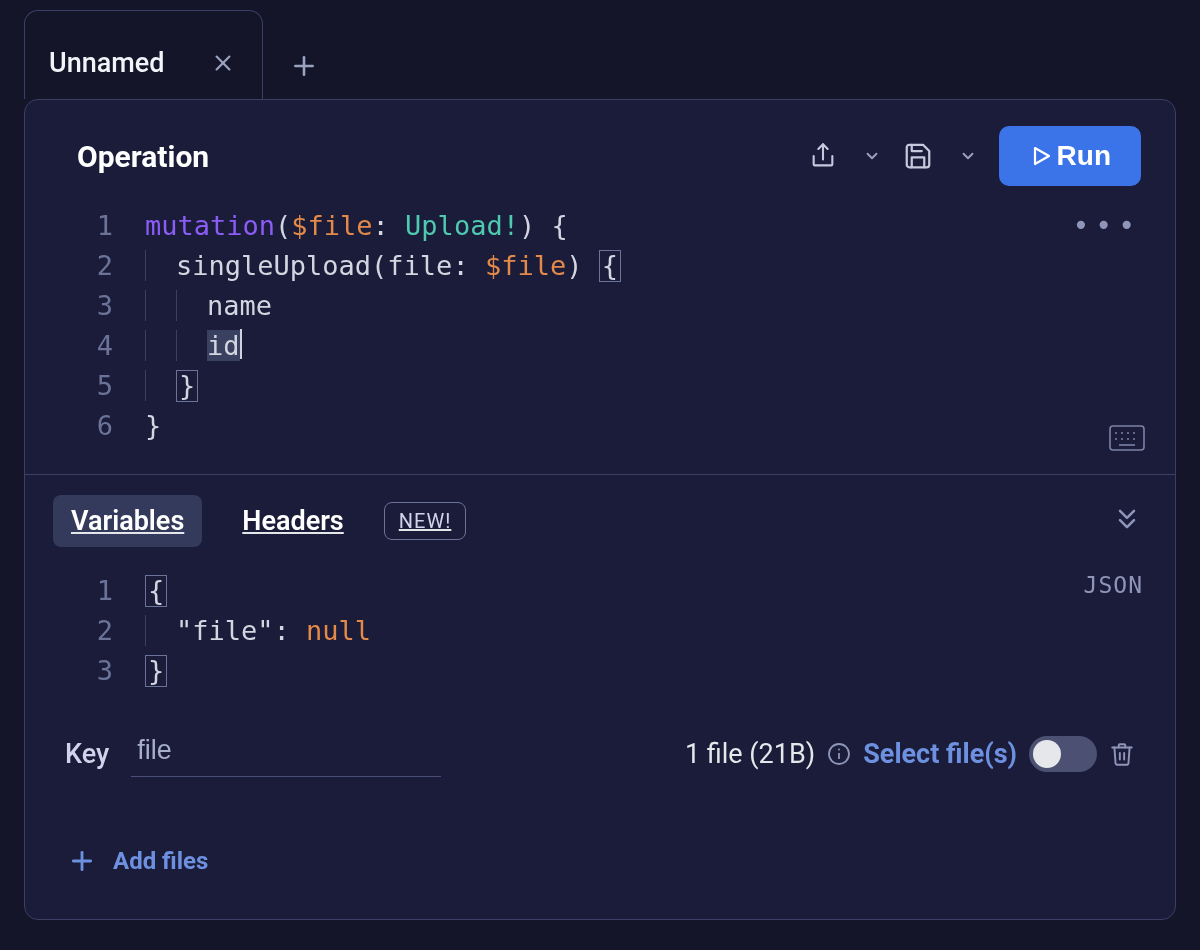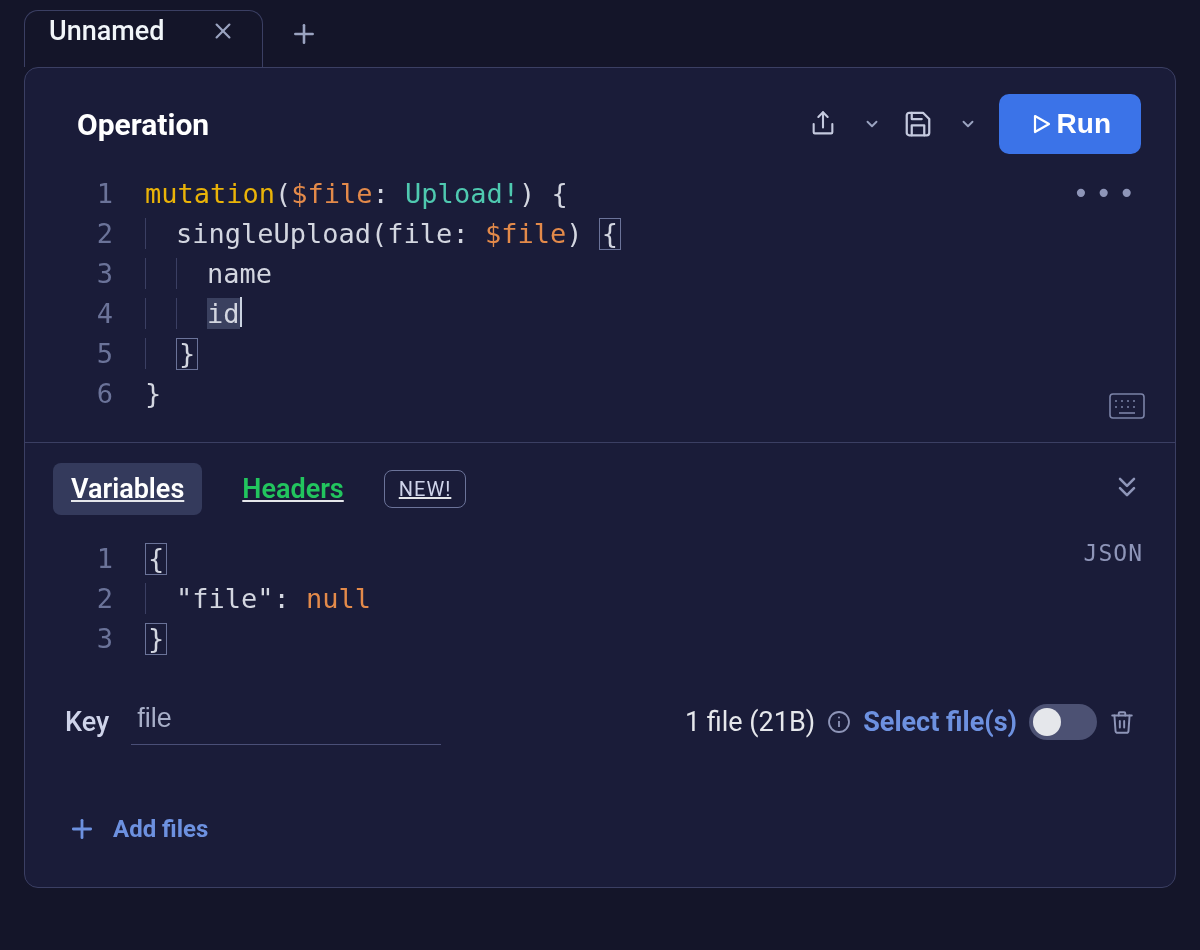--- a/index.html
+++ b/index.html
@@ -15,21 +15,21 @@
   .tabs-bar {
     display: flex;
     align-items: flex-end;
     padding: 10px 0 0 24px;
     gap: 28px;
   }
   .tab {
     display: flex;
     align-items: center;
     gap: 48px;
-    padding: 4px 28px 20px 24px;
+    padding: 36px 28px 20px 24px;
     border: 1px solid #3b3f63;
     border-bottom: none;
     border-radius: 14px 14px 0 0;
     font-size: 27px;
     font-weight: 500;
     color: #f1f5f9;
     background: #141529;
     cursor: pointer;
   }
   .tab .close-icon { color: #9aa3c0; display:flex; }
@@ -87,21 +87,21 @@
   }
   .editor .row { display:flex; }
   .editor .gutter {
     width: 120px;
     text-align: right;
     padding-right: 32px;
     color: #6b7399;
     user-select: none;
   }
   .editor .code { white-space: pre; position:relative; }
-  .tok-keyword { color: #eab308; }
+  .tok-keyword { color: #8b5cf6; }
   .tok-var     { color: #e38a4a; }
   .tok-type    { color: #4fc9b0; }
   .tok-punc    { color: #d3d6e0; }
   .tok-field   { color: #d3d6e0; }
   .tok-string  { color: #d3d6e0; }
   .tok-null    { color: #e38a4a; }
   .brace-hl {
     display:inline-block;
     border:1px solid #6b7399;
     padding: 0 2px;
@@ -142,21 +142,21 @@
     display:flex;
     align-items:center;
     padding: 20px 28px 20px 28px;
     gap: 22px;
     position:relative;
     text-decoration:underline;
   }
   .vtab {
     font-size:27px;
     font-weight:600;
-    color:#22c55e;
+    color:#ffffff;
     padding:10px 18px;
     border-radius:8px;
     cursor:pointer;
   }
   .vtab.active {
     background:#343a5c;
     color:#ffffff;
   }
   .new-badge {
     border:1px solid #6b7399;

